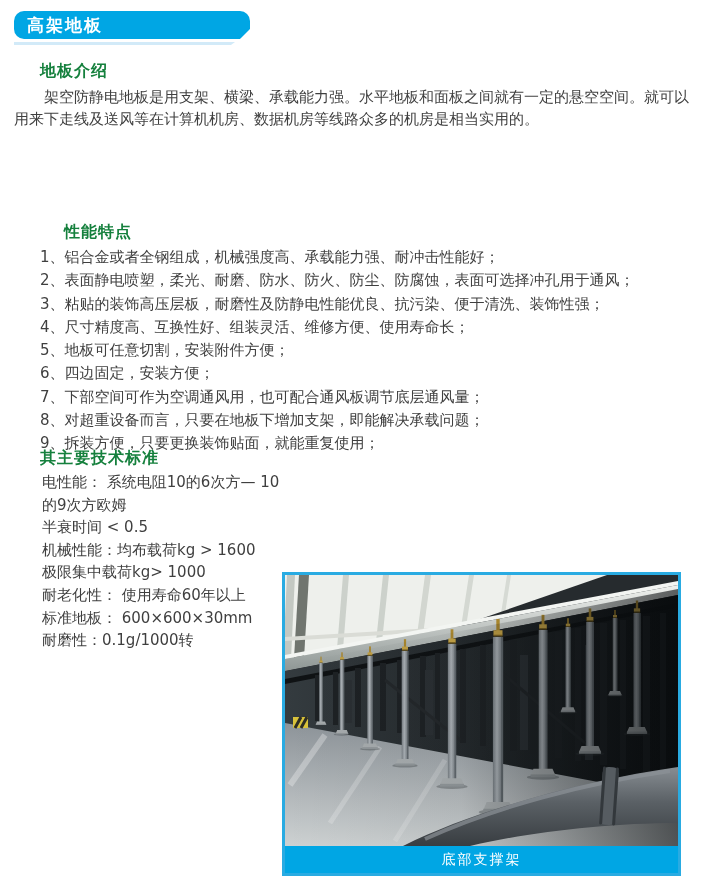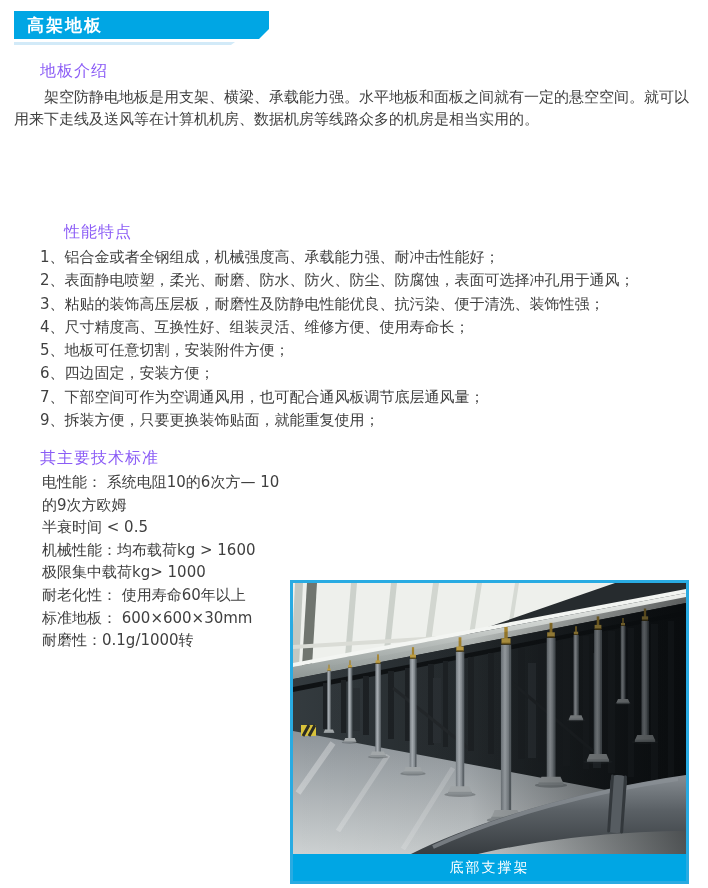--- a/index.html
+++ b/index.html
@@ -1,30 +1,31 @@
 <!DOCTYPE html>
 <html><head>
 <meta charset="utf-8">
 <style>
   html,body{margin:0;padding:0;background:#ffffff;}
   .page{
     position:relative;width:708px;height:888px;background:#ffffff;overflow:hidden;
     font-family:"DejaVu Sans",sans-serif;color:#3f3f3f;
   }
   .banner{
-    position:absolute;left:14px;top:11px;width:255px;height:28px;
+    position:absolute;left:14px;top:11px;width:236px;height:28px;
     background:#00a6e4;color:#ffffff;font-size:17px;font-weight:bold;
     line-height:28px;padding-left:13px;box-sizing:border-box;letter-spacing:2px;
     clip-path:polygon(0 0,100% 0,100% calc(100% - 10px),calc(100% - 10px) 100%,0 100%);
+    border-radius:10px;
   }
   .banner-echo{
     position:absolute;left:14px;top:42px;width:221px;height:3px;background:#d2eaf8;
     clip-path:polygon(0 0,100% 0,calc(100% - 4px) 100%,0 100%);
   }
-  .h-blue{position:absolute;color:#8b5cf6;font-weight:normal;font-size:16px;margin:0;letter-spacing:1px;}
+  .h-blue{position:absolute;color:#15803d;font-weight:bold;font-size:16px;margin:0;letter-spacing:1px;}
   #h-intro{left:40px;top:61px;}
   #h-features{left:40px;top:222px;margin-left:24px;}
   #h-standards{left:40px;top:448px;}
   .intro-text{position:absolute;left:14px;top:86px;width:680px;font-size:15px;line-height:22.4px;}
   .intro-text p{margin:0;text-indent:2em;}
   .features-list{
     position:absolute;left:40px;top:246px;width:650px;margin:0;padding:0;list-style:none;
     font-size:15px;line-height:23.3px;
   }
   .standards-list{
@@ -60,36 +61,37 @@
   <h2 class="h-blue" id="h-features">性能特点</h2>
 
   <ul class="features-list">
     <li>1、铝合金或者全钢组成，机械强度高、承载能力强、耐冲击性能好；</li>
     <li>2、表面静电喷塑，柔光、耐磨、防水、防火、防尘、防腐蚀，表面可选择冲孔用于通风；</li>
     <li>3、粘贴的装饰高压层板，耐磨性及防静电性能优良、抗污染、便于清洗、装饰性强；</li>
     <li>4、尺寸精度高、互换性好、组装灵活、维修方便、使用寿命长；</li>
     <li>5、地板可任意切割，安装附件方便；</li>
     <li>6、四边固定，安装方便；</li>
     <li>7、下部空间可作为空调通风用，也可配合通风板调节底层通风量；</li>
+    <li>8、对超重设备而言，只要在地板下增加支架，即能解决承载问题；</li>
     <li>9、拆装方便，只要更换装饰贴面，就能重复使用；</li>
   </ul>
 
   <h2 class="h-blue" id="h-standards">其主要技术标准</h2>
 
   <ul class="standards-list">
     <li>电性能： 系统电阻10的6次方— 10的9次方欧姆</li>
     <li>半衰时间 &lt; 0.5</li>
     <li>机械性能：均布载荷kg &gt; 1600</li>
     <li>极限集中载荷kg&gt; 1000</li>
     <li>耐老化性： 使用寿命60年以上</li>
     <li>标准地板： 600×600×30mm</li>
     <li>耐磨性：0.1g/1000转</li>
   </ul>
 
-  <figure class="figure" style="margin:12px">
+  <figure class="figure" style="margin:4px">
     <svg width="393" height="271" viewBox="0 0 393 271">
       <defs>
         <linearGradient id="gFloor" x1="0" y1="0" x2="0" y2="1">
           <stop offset="0" stop-color="#8d9499"></stop>
             <stop offset="1" stop-color="#cdd1d2"></stop>
         </linearGradient>
         <linearGradient id="gCavity" x1="0" y1="0" x2="1" y2="0">
           <stop offset="0" stop-color="#343b3f"></stop>
             <stop offset="1" stop-color="#101315"></stop>
         </linearGradient>

